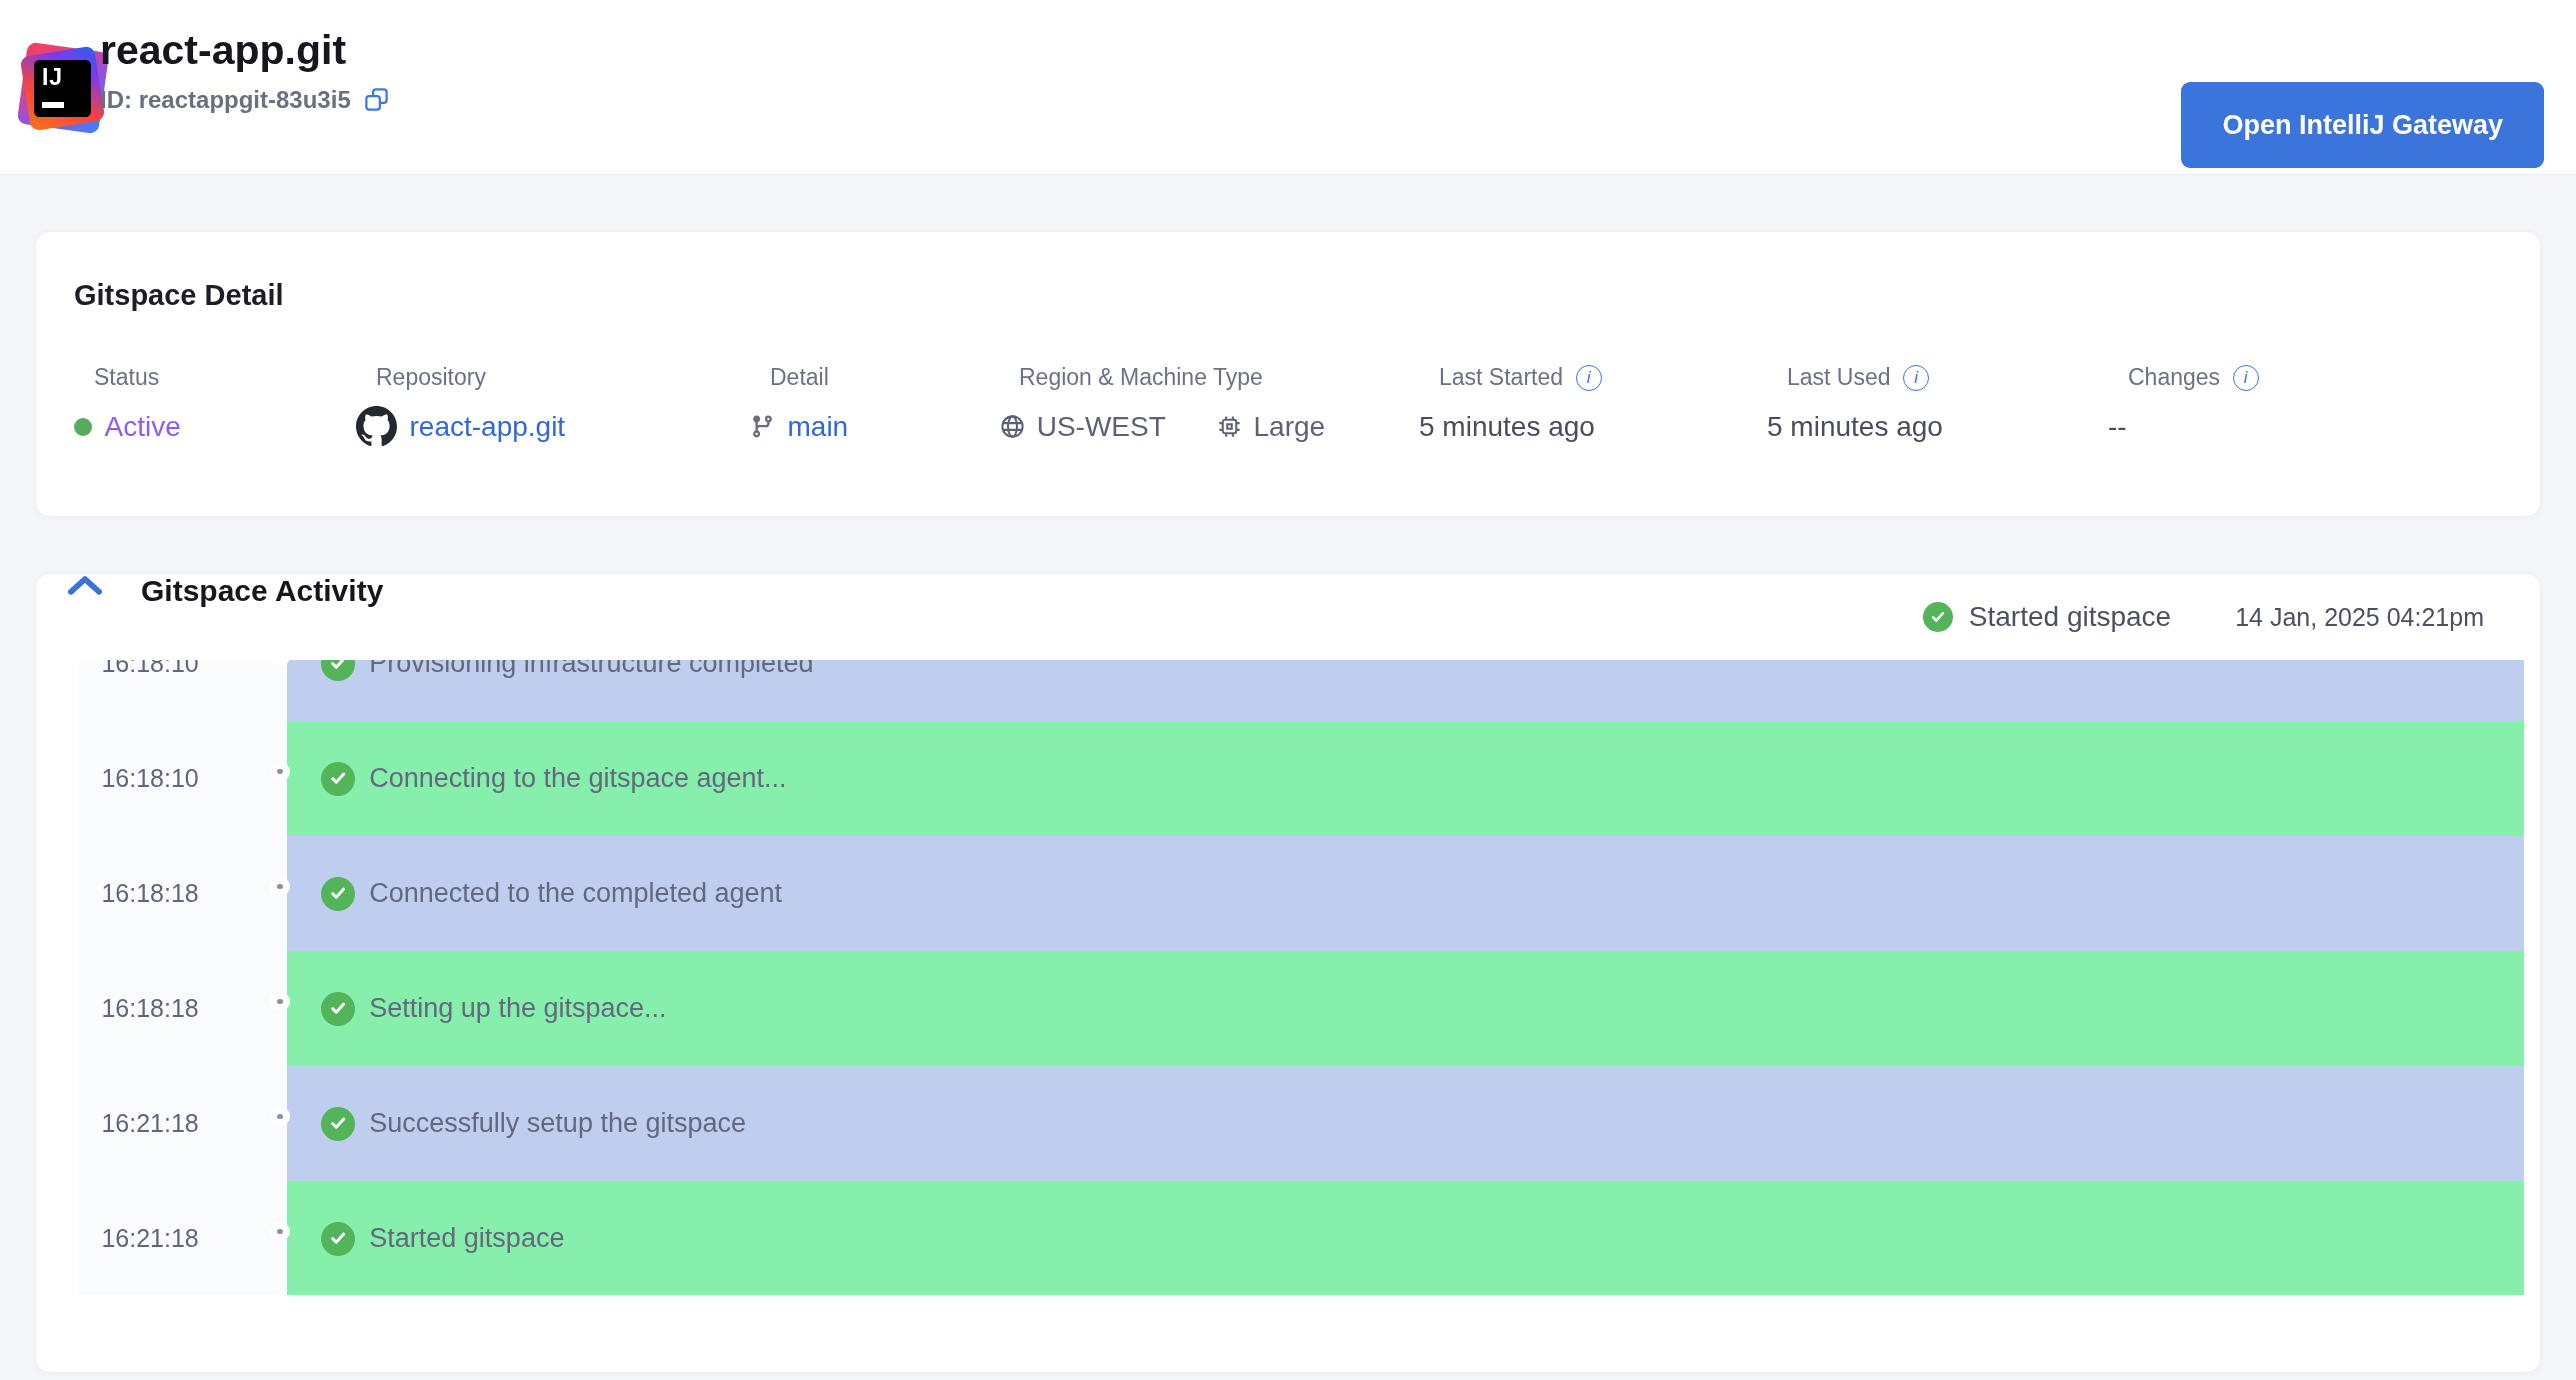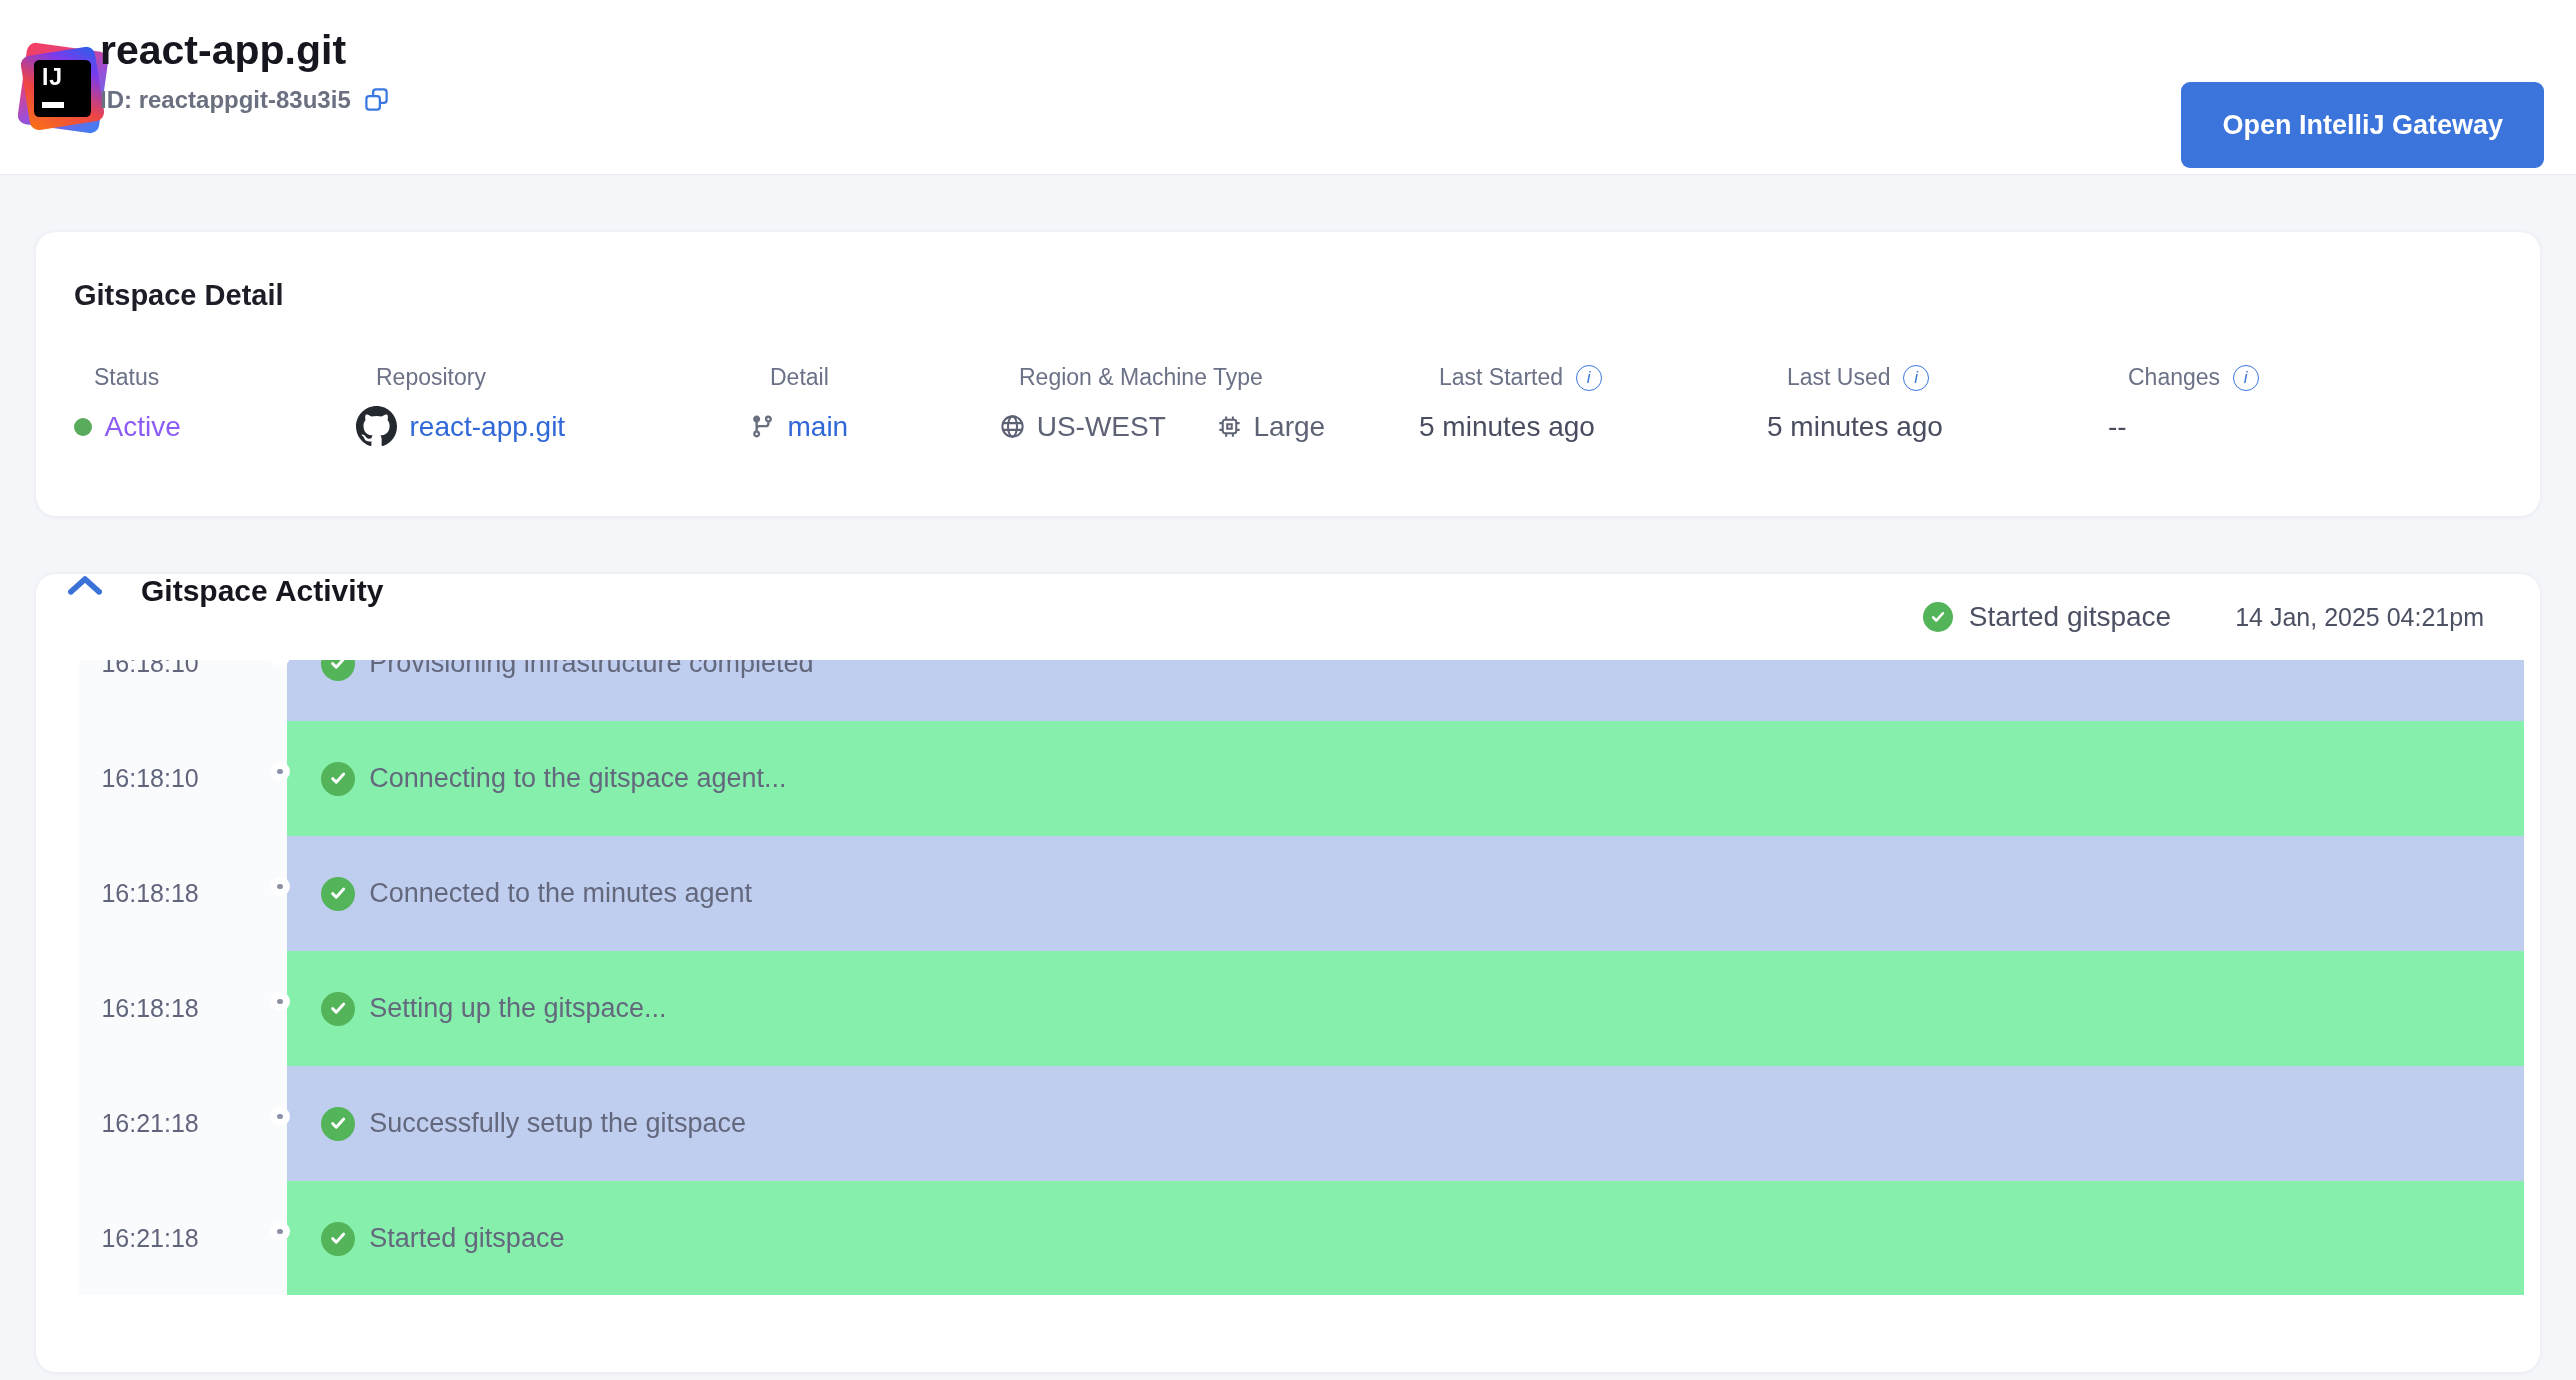--- a/index.html
+++ b/index.html
@@ -45,21 +45,21 @@
   .copy-icon { width:27px; height:27px; cursor:pointer; }
   .header-actions { position:absolute; right:32px; top:82px; display:flex; gap:37px; }
   .btn { height:86px; border-radius:9px; font-size:27px; font-weight:bold;
          display:flex; align-items:center; justify-content:center; cursor:pointer;
          font-family:"Liberation Sans", sans-serif; white-space:nowrap; }
   .btn-outline { background:#fff; border:1.8px solid #3b72d8; color:#3b72d8; padding:0 36px; gap:14.3px; }
   .btn-solid { background:#3b74da; border:none; color:#fff; padding:0 41px; }
   
   main { padding:57px 36px 0; }
   .card {
-    background:#fff; border-radius:20px;
+    background:#fff; border-radius:14px;
     box-shadow:0 0.9px 5.4px rgba(50,60,90,0.07);
   }
   .detail-card { height:284px; padding:47px 0 0 38px; position:relative; }
   .card-title { font-size:29px; font-weight:bold; color:#1d1d28; }
   .fields { position:relative; margin-top:52px; height:107px; }
   .field { position:absolute; top:0; white-space:nowrap; }
   .field-label { display:flex; align-items:center; gap:12.5px;
                  font-size:23px; color:#6b7186; height:27px;margin-left:20px; }
   .field-value { display:flex; align-items:center; gap:12.5px; margin-top:15px;
                  height:41px; font-size:28px; color:#494d5f; }
@@ -277,21 +277,21 @@
 
   <div class="log-row dark">
     <div class="log-time">16:18:18</div>
     <div class="timeline-dot"></div>
     <div class="log-content">
       <span class="check row-check">
         <svg viewBox="0 0 24 24" fill="none" stroke="#ffffff" stroke-width="3.4" stroke-linecap="round" stroke-linejoin="round">
                   <path d="M5.5 12.5l4.2 4.2L18.5 7"></path>
                 </svg>
       </span>
-      <span class="log-msg">Connected to the minutes agent</span>
+      <span class="log-msg">Connected to the completed agent</span>
     </div>
   </div>
 
   <div class="log-row light">
     <div class="log-time">16:18:18</div>
     <div class="timeline-dot"></div>
     <div class="log-content">
       <span class="check row-check">
         <svg viewBox="0 0 24 24" fill="none" stroke="#ffffff" stroke-width="3.4" stroke-linecap="round" stroke-linejoin="round">
                   <path d="M5.5 12.5l4.2 4.2L18.5 7"></path>

